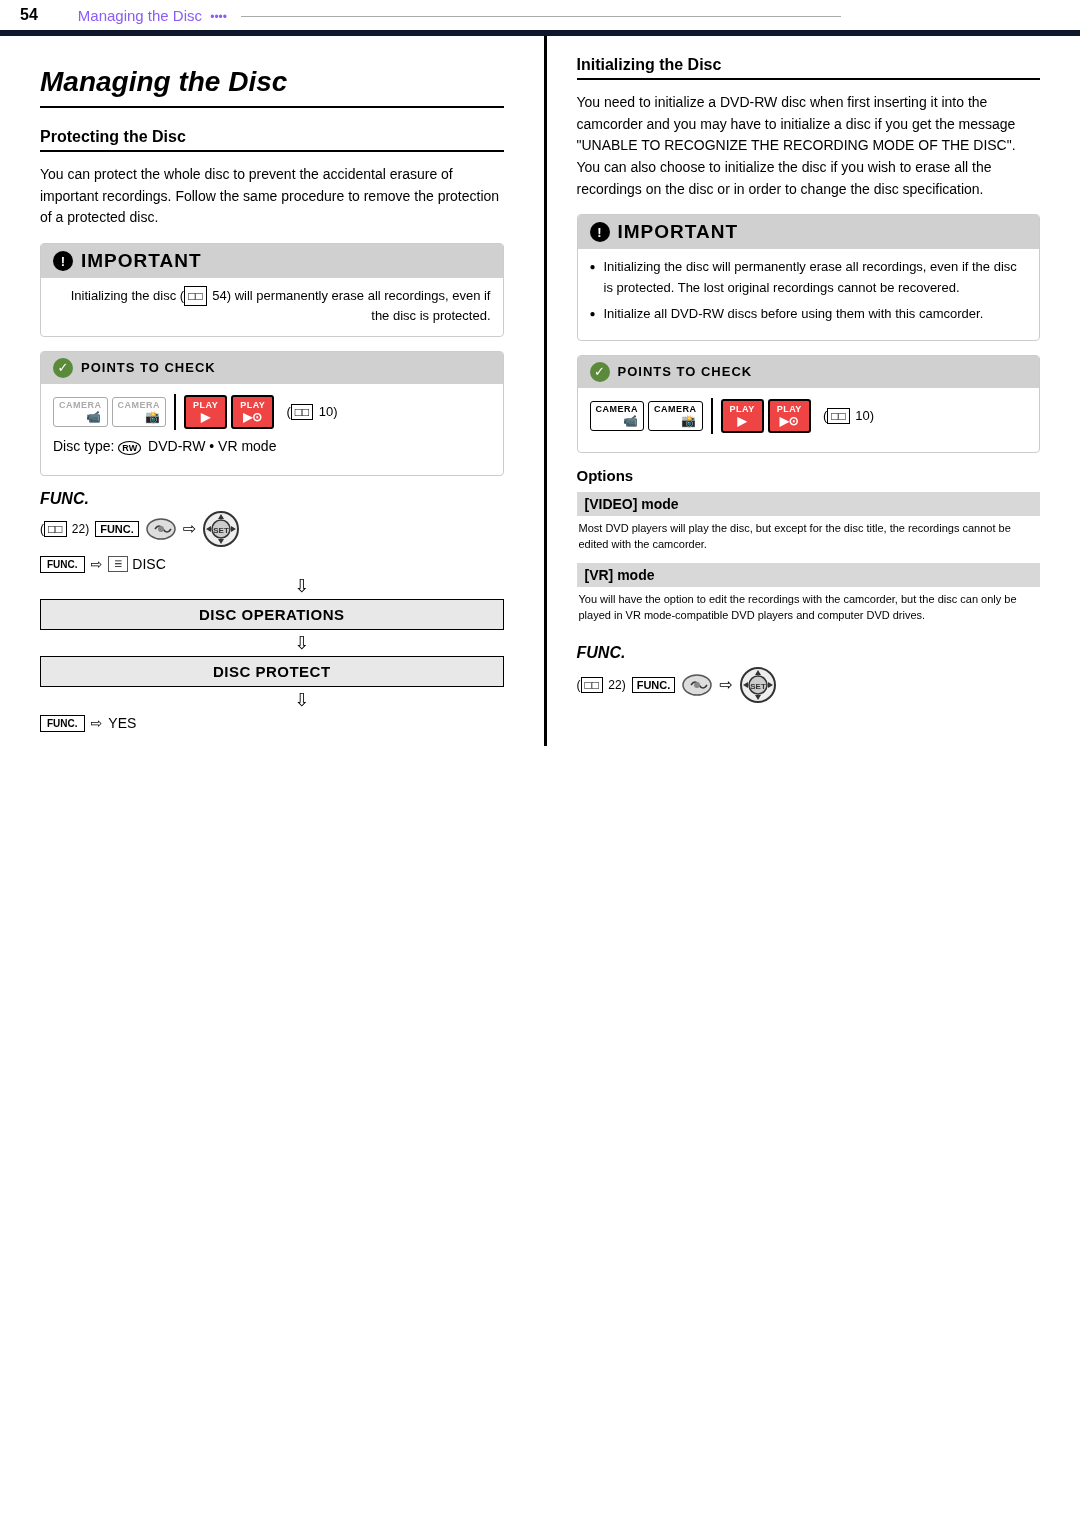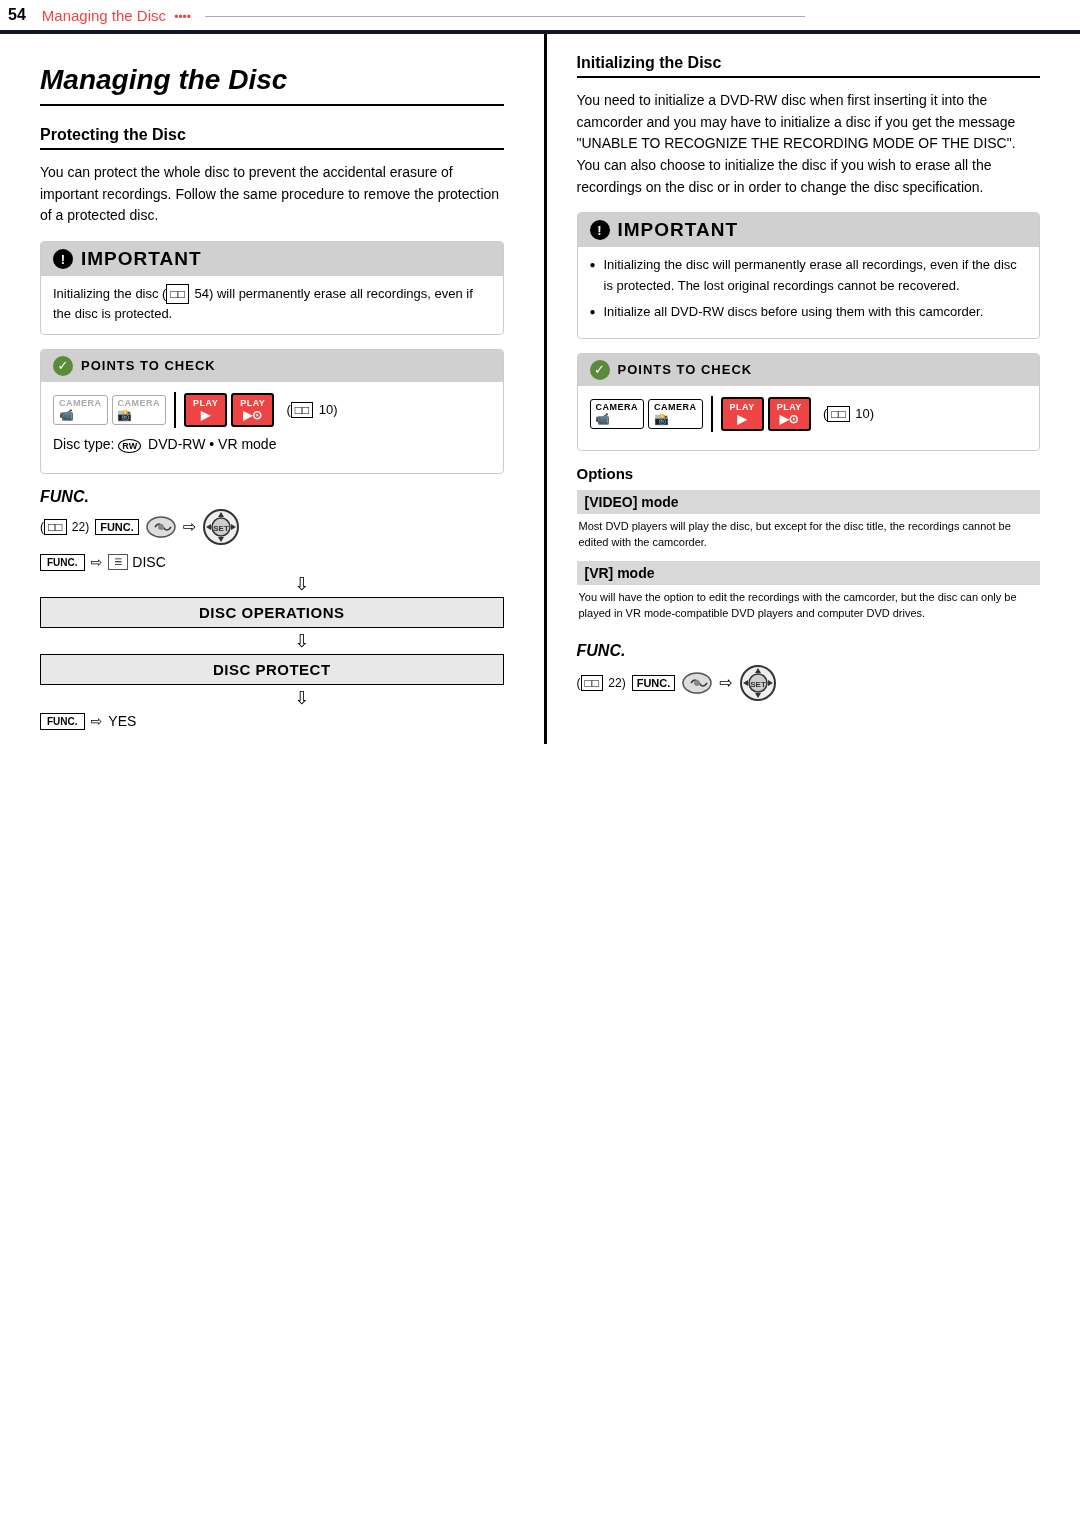--- a/index.html
+++ b/index.html
@@ -9,32 +9,33 @@
       background: #ffffff;
       font-family: Arial, Helvetica, sans-serif;
       font-size: 15px;
       color: #000;
     }
 
     
     .header-bar {
       display: flex;
       align-items: center;
-      padding: 6px 8px;
-      border-bottom: 4px solid #0f172a;
+      padding: 6px 20px;
+      border-bottom: 6px solid #0f172a;
       background: #fff;
     }
     .header-page-num {
       font-weight: bold;
       font-size: 16px;
       margin-right: 16px;
     }
     .header-title {
       font-size: 15px;
-      color: #ef4444;
+      color: #8b5cf6;
+      margin-left: 24px;
     }
     .header-dots {
       font-size: 12px;
       margin-left: 4px;
     }
 
     
     .main-content {
       display: flex;
       padding: 0 40px;
@@ -110,20 +111,21 @@
     }
     .important-label {
       font-weight: bold;
       font-size: 19px;
       letter-spacing: 1px;
       text-transform: uppercase;
     }
     .important-text {
       font-size: 13px;
       line-height: 1.5;
+      text-align: right;
     }
 
     
     .points-box {
       border: 1.5px solid #ccc;
       border-radius: 4px;
       padding: 10px 12px;
       margin-bottom: 14px;
     }
     .points-header {
@@ -162,21 +164,21 @@
     }
     .cam-btn {
       border: 1.5px solid #aaa;
       border-radius: 3px;
       padding: 2px 5px;
       font-size: 10px;
       font-weight: bold;
       color: #aaa;
       display: flex;
       flex-direction: column;
-      align-items: flex-start;
+      align-items: flex-end;
       min-width: 44px;
     }
     .cam-btn.active {
       border-color: #000;
       color: #000;
     }
     .cam-btn-label {
       font-size: 9px;
       font-weight: bold;
       letter-spacing: 0.5px;

